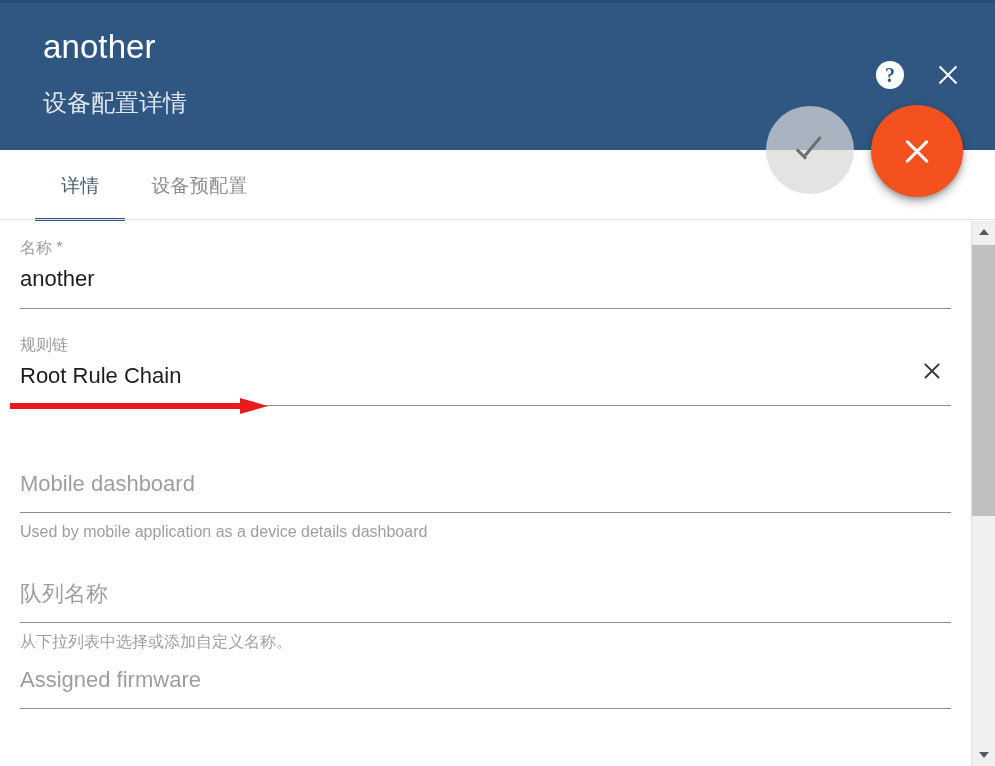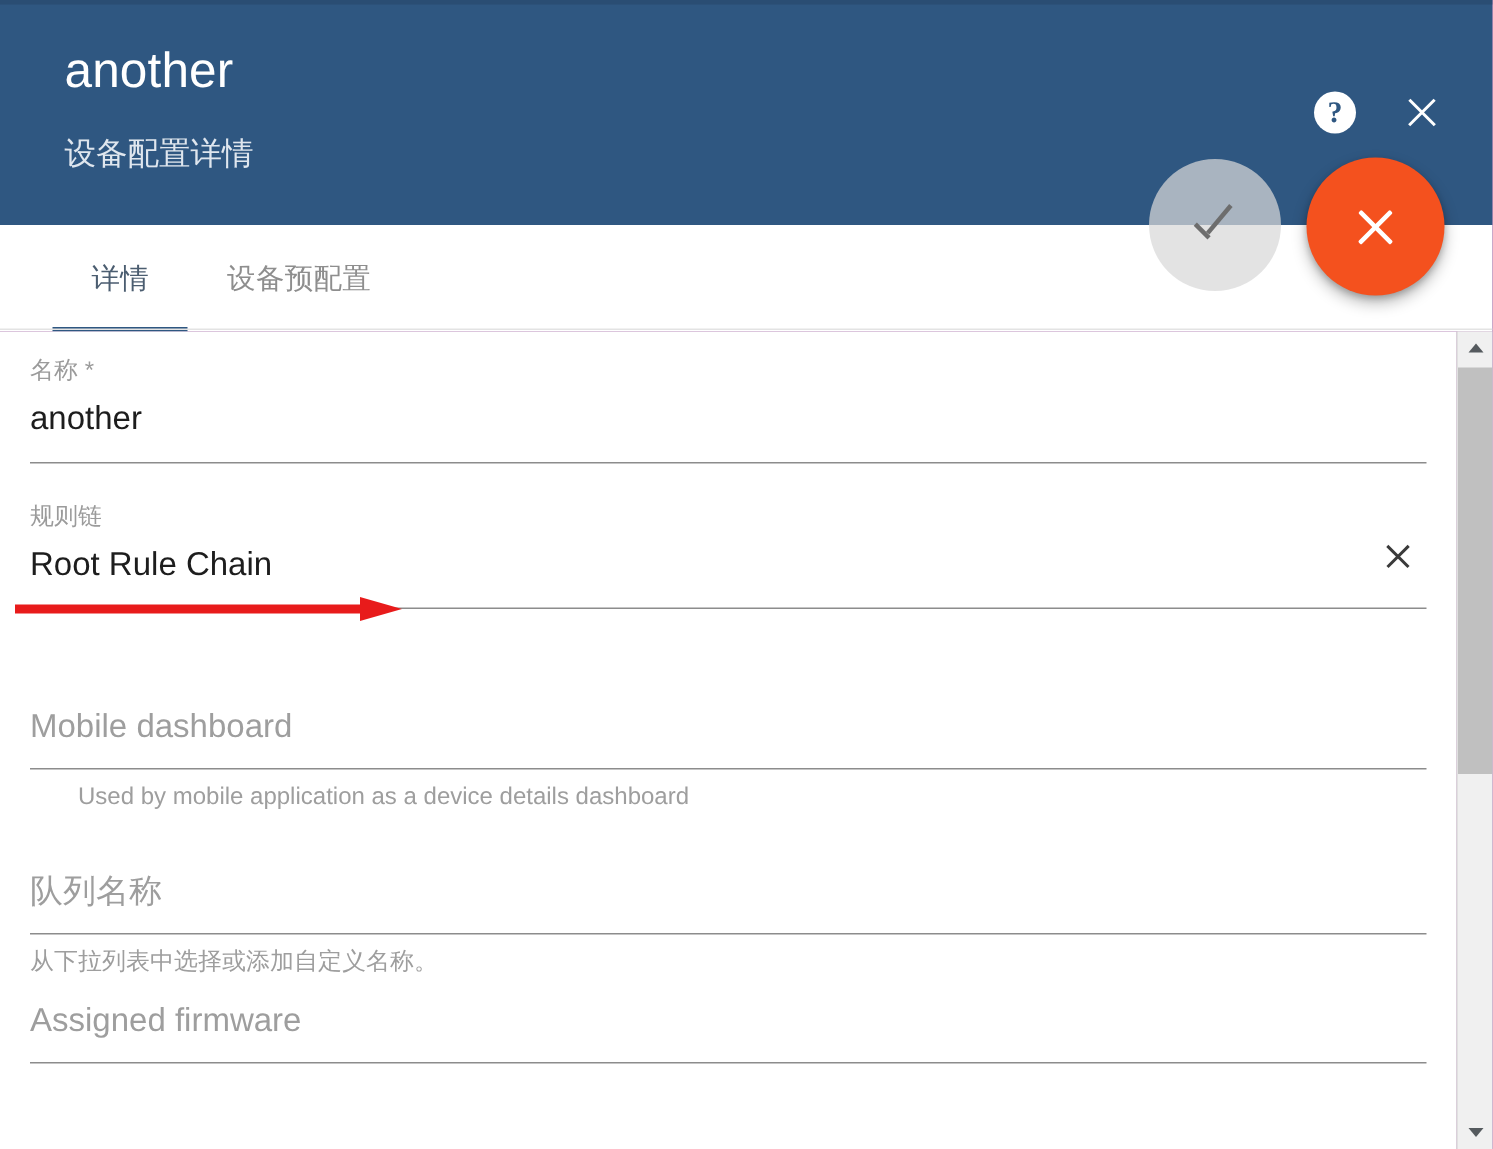--- a/index.html
+++ b/index.html
@@ -50,21 +50,21 @@
     font-weight: 400;
     color: #ffffff;
     letter-spacing: 0.1px;
     line-height: 40px;
     white-space: nowrap;
   }
   .header-subtitle {
     position: absolute;
     left: 43px;
     top: 89px;
-    font-size: 21px;
+    font-size: 24px;
     font-weight: 400;
     color: #dfe6ee;
     line-height: 28px;
     white-space: nowrap;
   }
 
   
   .header-actions {
     position: absolute;
     top: 60px;
@@ -313,21 +313,21 @@
     width: 20px;
     height: 1.8px;
     background: #3a3a3a;
   }
   .clear-x::before { transform: rotate(45deg); }
   .clear-x::after  { transform: rotate(-45deg); }
 
   
   .f-dashboard { top: 247px; }
   .f-dashboard .field-rule { margin-top: 12px; }
-  .f-dashboard .field-hint { margin-top: 7px; margin-left: 32px; }
+  .f-dashboard .field-hint { margin-top: 7px; }
 
   
   .f-queue { top: 357px; }
   .f-queue .field-rule { margin-top: 12px; }
   .f-queue .field-hint { margin-top: 7px; }
 
   
   .f-firmware { top: 443px; }
   .f-firmware .field-rule { margin-top: 12px; }
   .f-firmware .field-hint { margin-top: 7px; }

